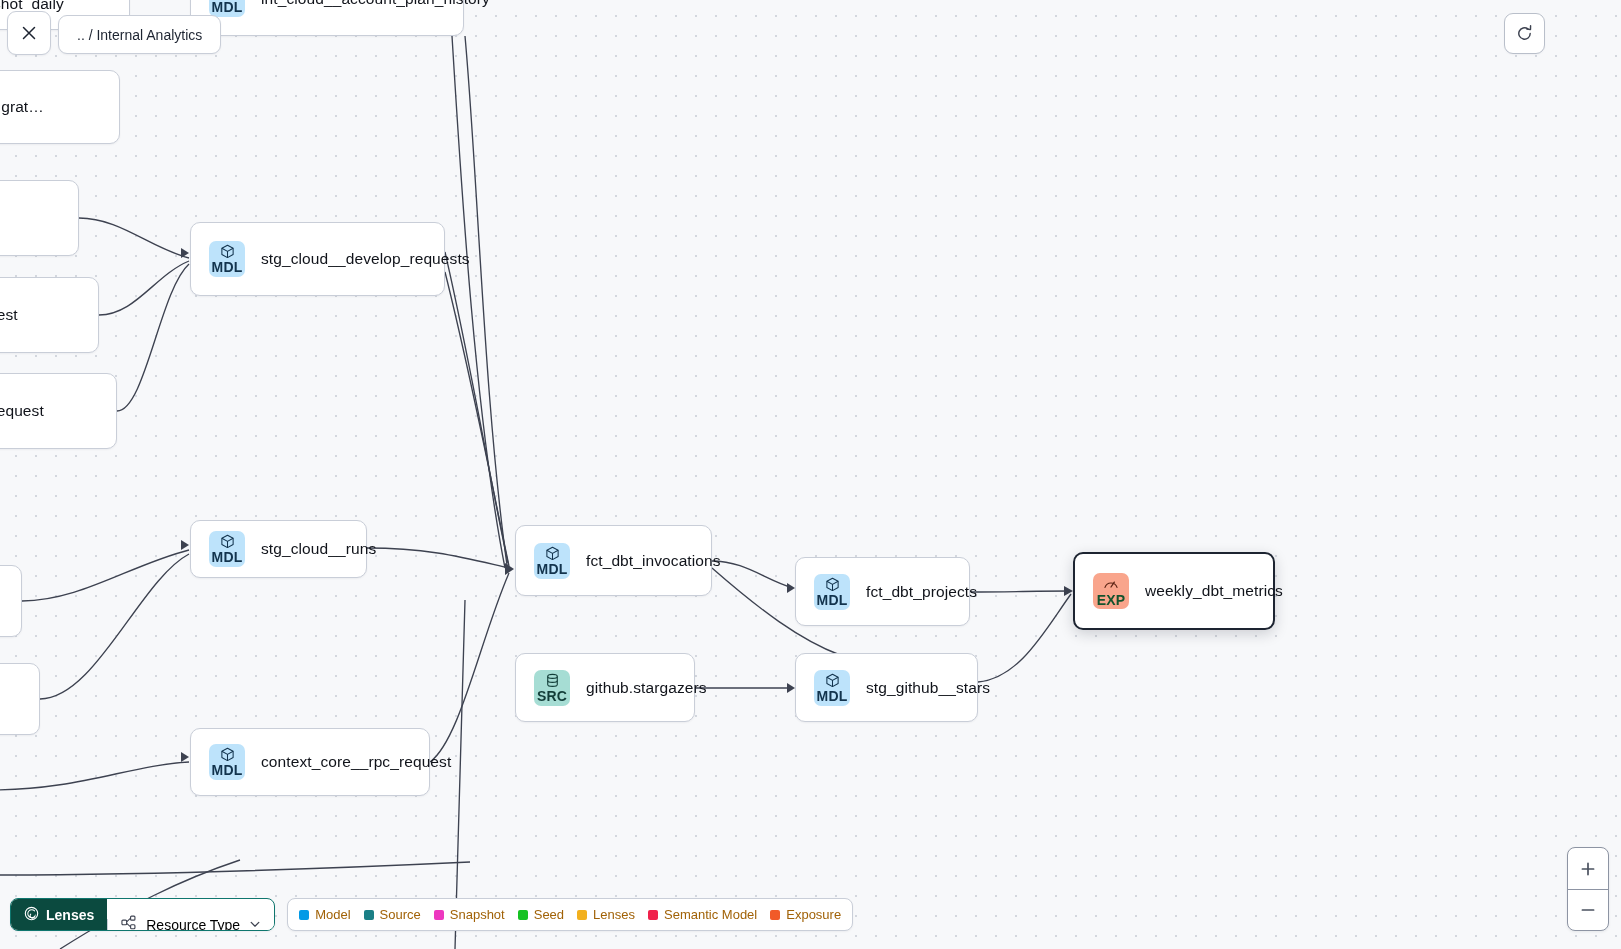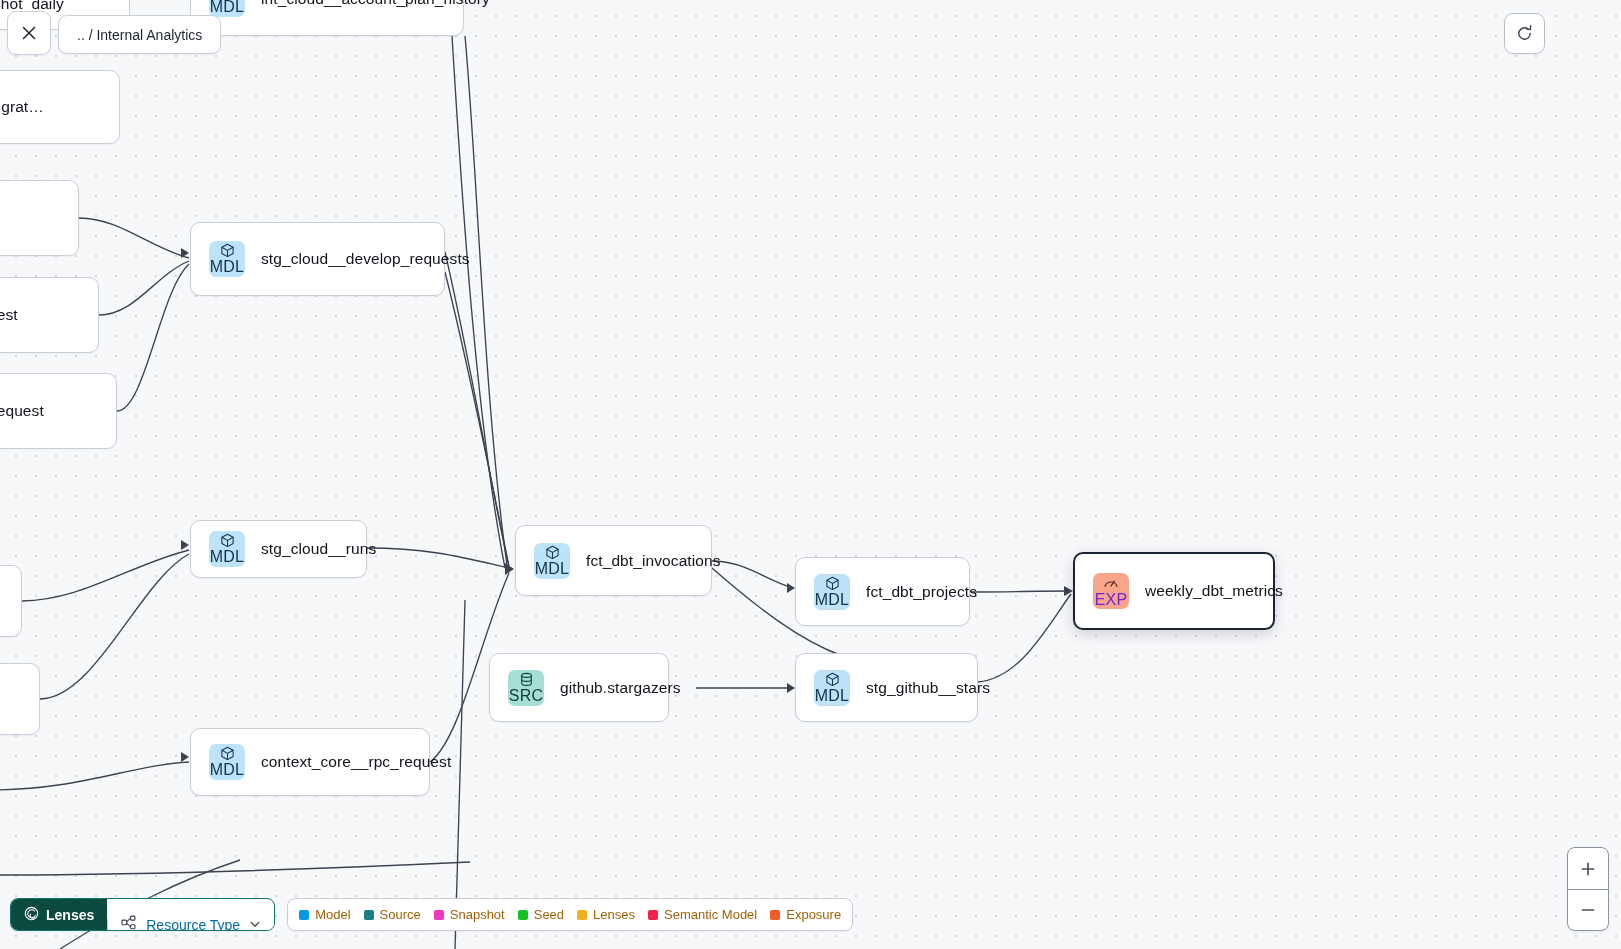--- a/index.html
+++ b/index.html
@@ -66,28 +66,28 @@
     display: flex;
     flex-direction: column;
     align-items: center;
     justify-content: center;
     flex: 0 0 auto;
     margin-right: 16px;
     line-height: 1;
   }
   .badge svg { display: block; }
   .badge .btxt {
-    font-size: 16px;
-    font-weight: 400;
+    font-size: 14px;
+    font-weight: 700;
     letter-spacing: .2px;
     margin-top: 1px;
   }
   .badge.mdl { background: #bde3fb; color: #12334d; }
   .badge.src { background: #a6ddd4; color: #123d38; }
-  .badge.exp { background: #f9a58c; color: #6d28d9; }
+  .badge.exp { background: #f9a58c; color: #14532d; }
 
   .node-label {
     font-size: 15.5px;
     color: #10131a;
     letter-spacing: .1px;
   }
 
   
   .close-btn {
     position: absolute;
@@ -180,21 +180,21 @@
     background: #0b4a3f;
     color: #ffffff;
     padding: 0 13px;
     font-size: 14px;
     font-weight: 600;
     cursor: pointer;
   }
   .resource-btn {
     display: flex; align-items: center; gap: 9px;
     background: #fff;
-    color: #0369a1;
+    color: #000000;
     padding: 0 13px;
     font-size: 14px;
     cursor: pointer;
     border-left: 1px solid #c9ced8;
     margin-top: 20px;
   }
 
   .legend {
     display: flex;
     align-items: center;
@@ -347,21 +347,21 @@
       <div class="node" style="left: 515px; top: 525px; width: 197px; height: 71px;">
         <span class="badge mdl">
           <svg width="15" height="15" viewBox="0 0 16 16">
             <path d="M8 1.4 L14 4.6 L14 11.2 L8 14.5 L2 11.2 L2 4.6 Z" fill="none" stroke="#12334d" stroke-width="1.1" stroke-linejoin="round"></path>
             <path d="M2 4.6 L8 7.9 L14 4.6 M8 7.9 L8 14.5" fill="none" stroke="#12334d" stroke-width="1.1" stroke-linejoin="round"></path>
           </svg>
           <span class="btxt">MDL</span>
         </span>
         <span class="node-label">fct_dbt_invocations</span>
       </div>
-      <div class="node" style="left: 489px; top: 653px; width: 180px; height: 69px;">
+      <div class="node" style="left: 515px; top: 653px; width: 180px; height: 69px;">
         <span class="badge src">
           <svg width="15" height="15" viewBox="0 0 16 16">
             <ellipse cx="8" cy="3.6" rx="5.1" ry="2.1" fill="none" stroke="#123d38" stroke-width="1.15"></ellipse>
             <path d="M2.9 3.6 L2.9 12.2 C2.9 13.4 5.2 14.3 8 14.3 C10.8 14.3 13.1 13.4 13.1 12.2 L13.1 3.6" fill="none" stroke="#123d38" stroke-width="1.15"></path>
             <path d="M2.9 7.9 C2.9 9.1 5.2 10 8 10 C10.8 10 13.1 9.1 13.1 7.9" fill="none" stroke="#123d38" stroke-width="1.15"></path>
           </svg>
           <span class="btxt">SRC</span>
         </span>
         <span class="node-label">github.stargazers</span>
       </div>

